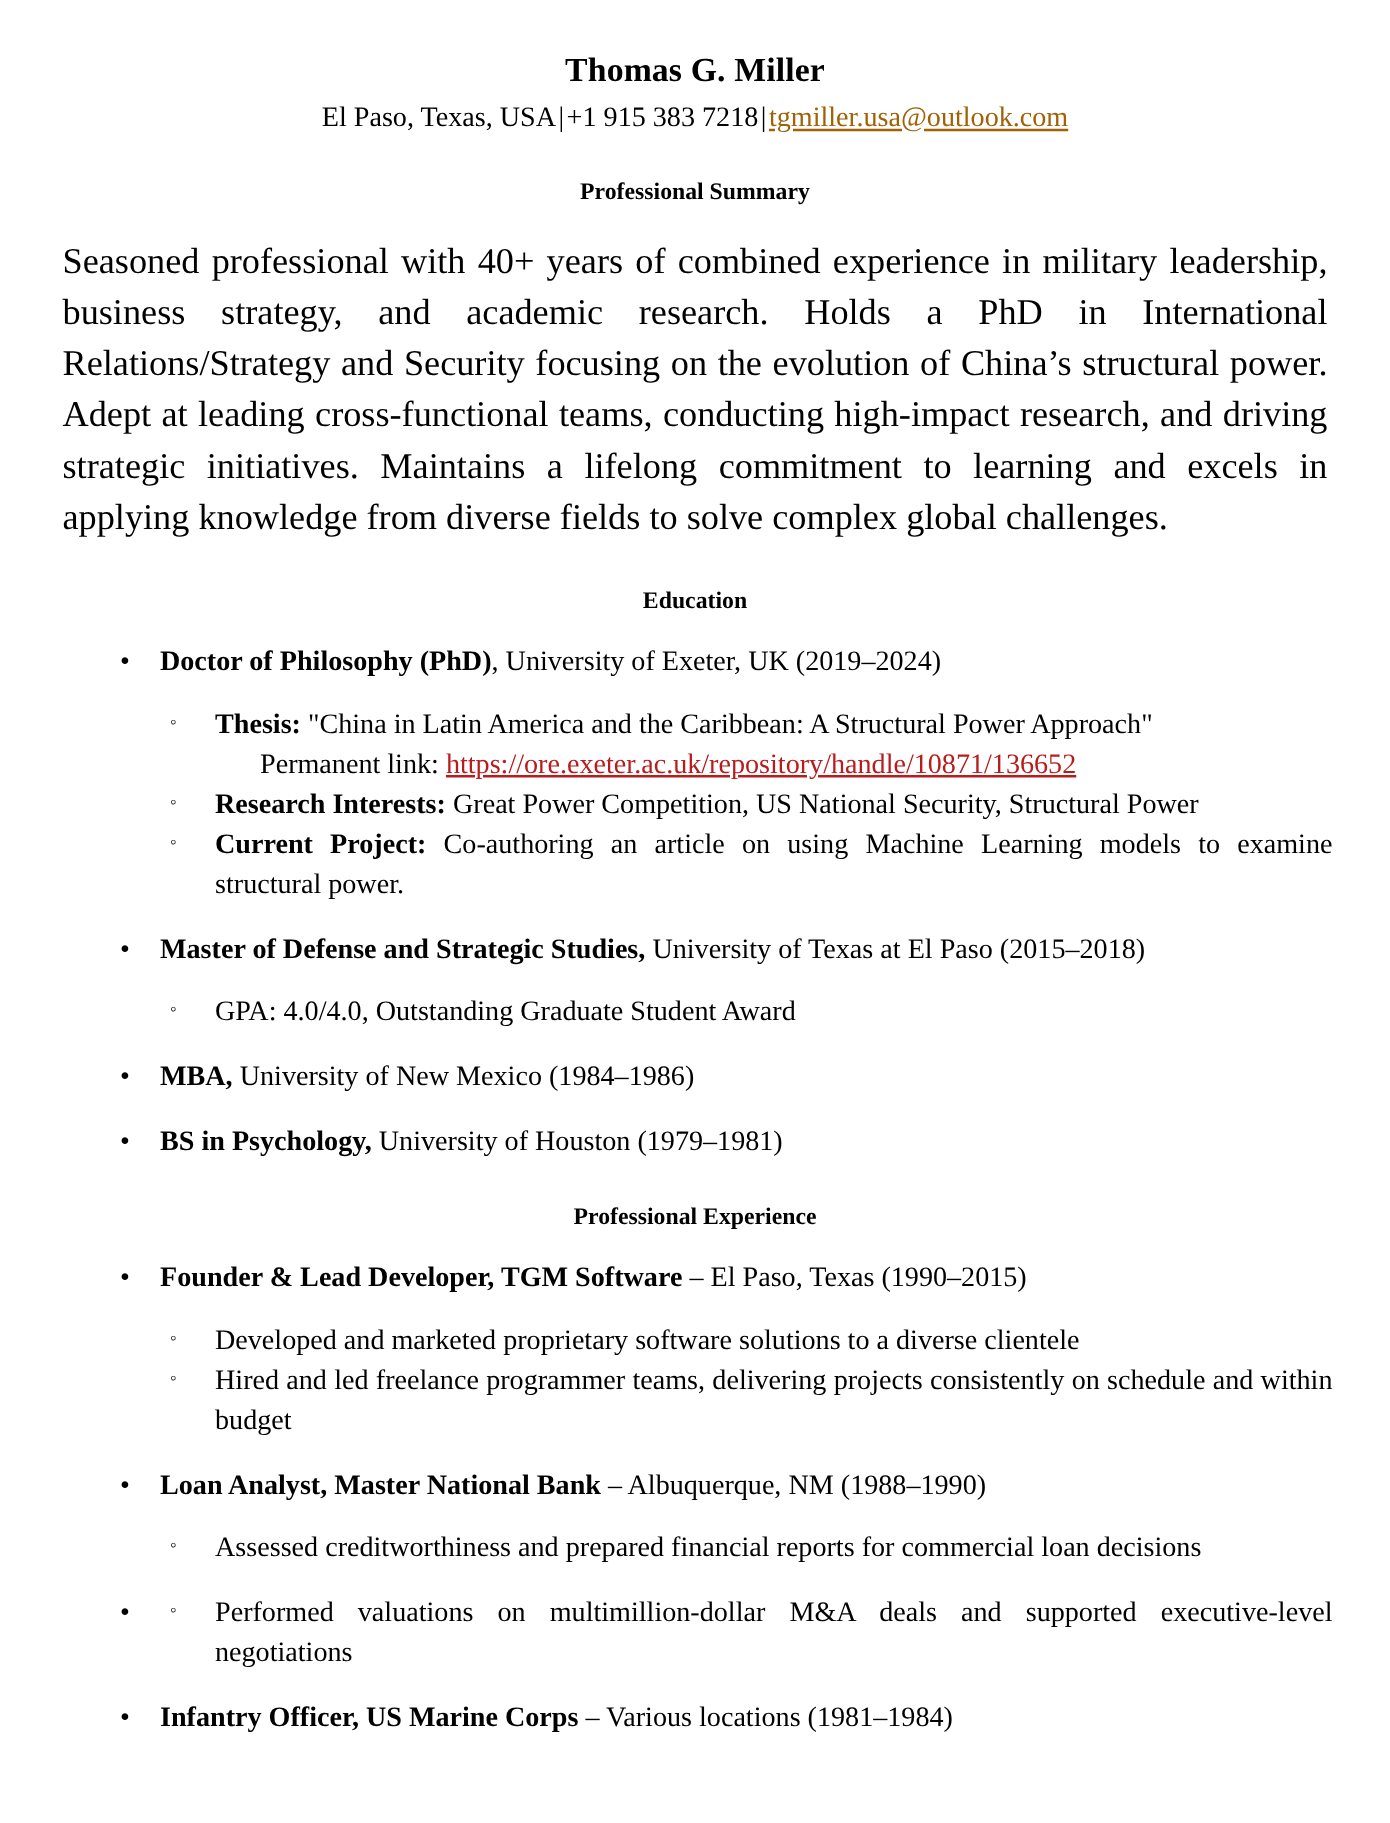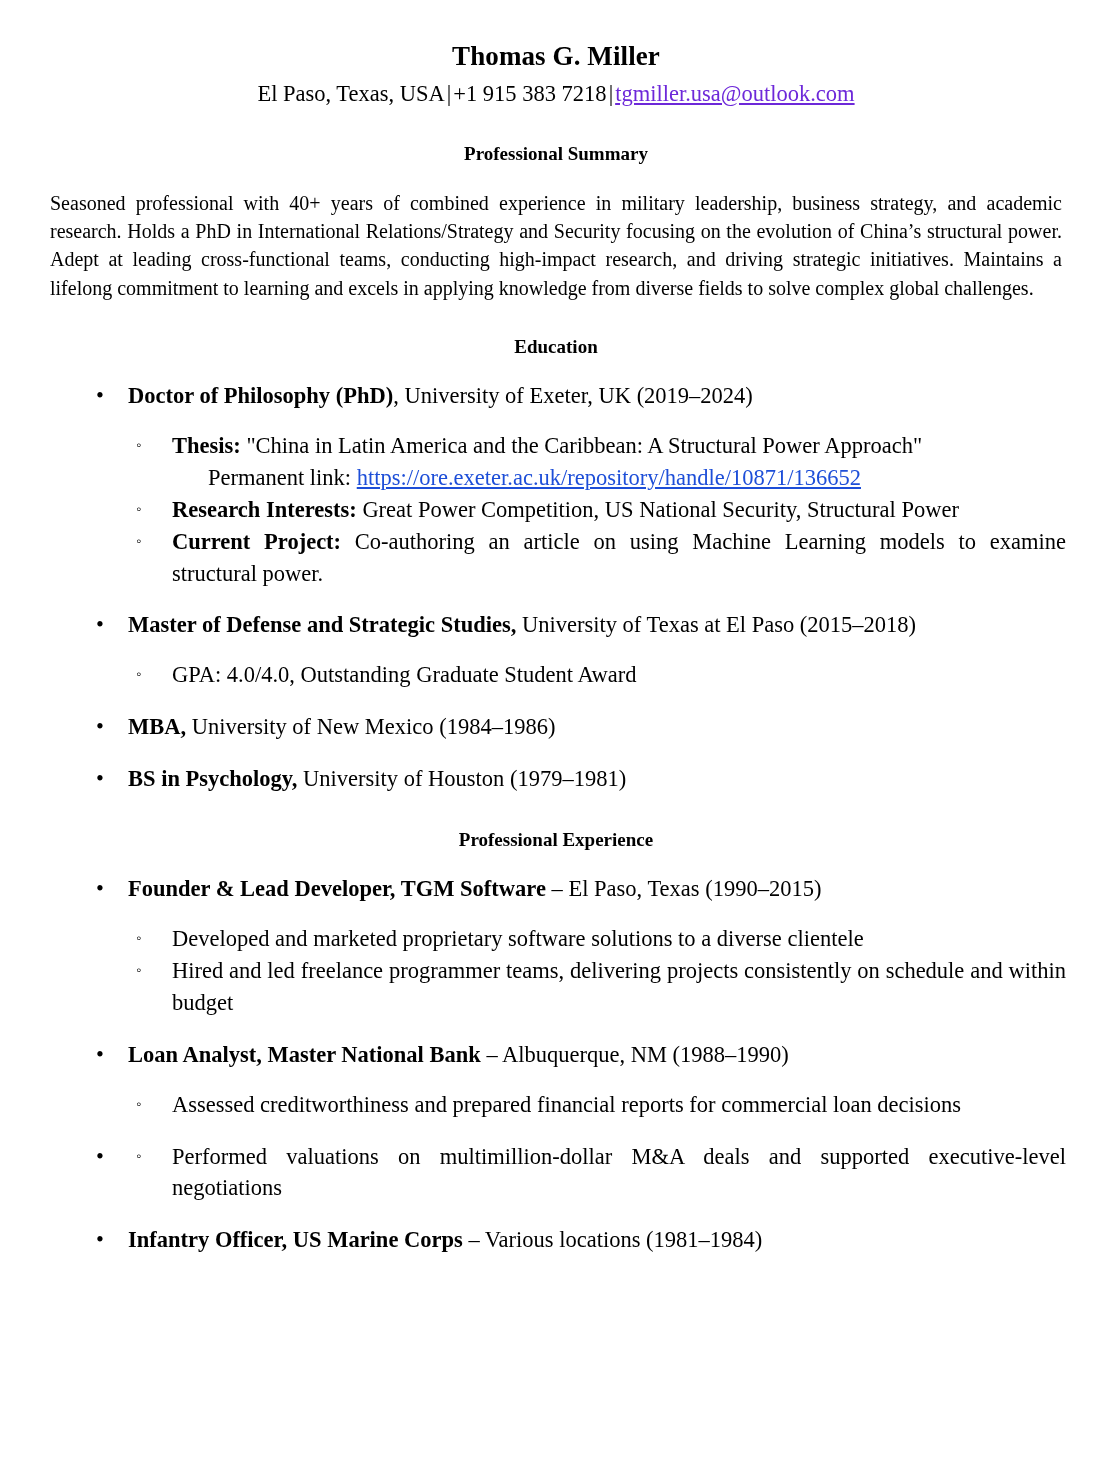--- a/index.html
+++ b/index.html
@@ -33,41 +33,41 @@
   .contact-line {
     text-align: center;
     font-size: 22.5px;
     line-height: 1.35;
     margin: 5px 0 0 0;
   }
   .contact-sep {
     padding: 0 2px;
   }
   a.link-email {
-    color: #6d28d9;
+    color: #a16207;
     text-decoration: underline;
   }
   a.link-plain {
-    color: #1d4ed8;
+    color: #b91c1c;
     text-decoration: underline;
   }
 
   
   .section-heading {
     text-align: center;
     font-size: 19px;
     font-weight: bold;
     margin: 33px 0 0 0;
     line-height: 1.3;
   }
 
   
   .summary {
     text-align: justify;
-    font-size: 20px;
+    font-size: 29px;
     line-height: 1.42;
     margin: 22px 0 0 0;
     padding: 0 4px 0 4px;
     hyphens: none;
   }
 
   
   ul.level1 {
     list-style: none;
     margin: 20px 0 0 0;

